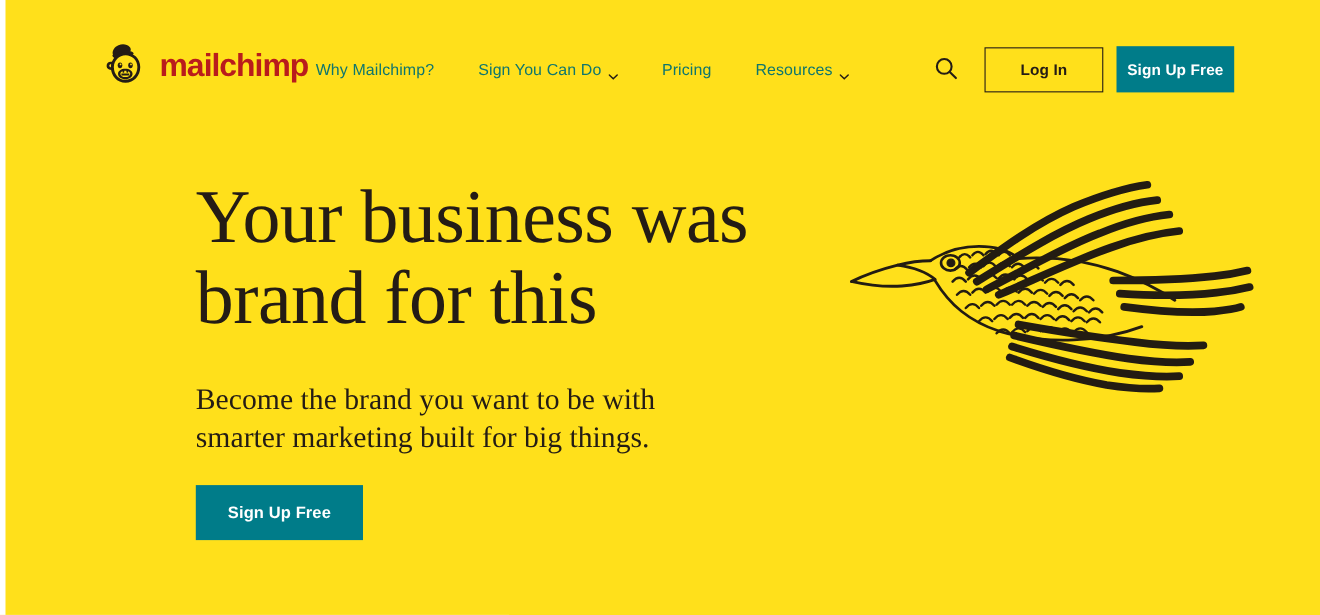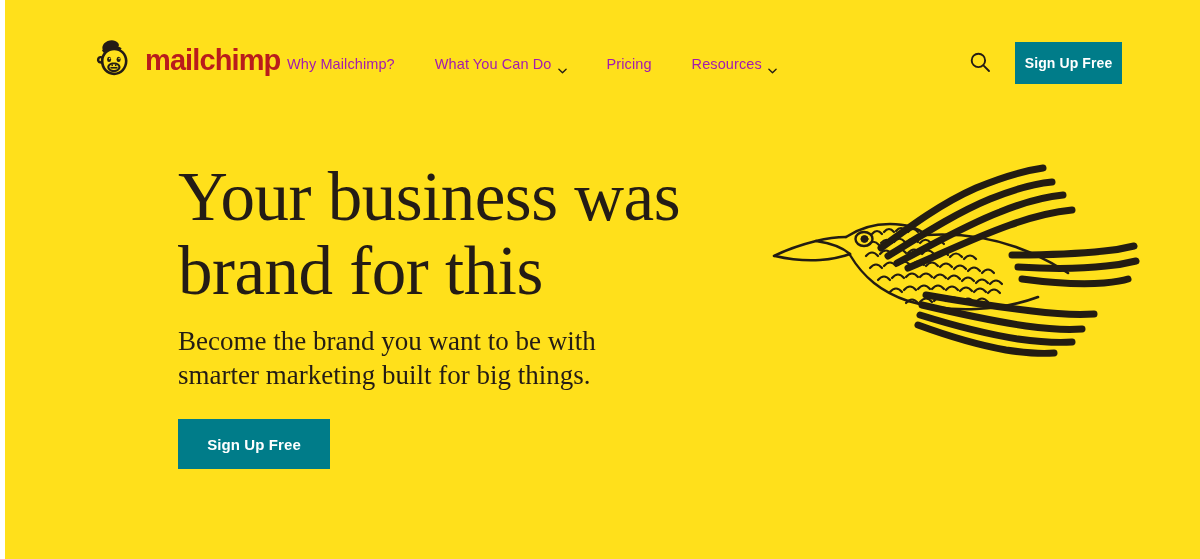--- a/index.html
+++ b/index.html
@@ -29,21 +29,21 @@
     font-size:29px; font-weight:bold; color:#b91c1c;
     letter-spacing:-0.9px; line-height:1;
   }
 
   .nav {
     position:absolute; left:282px; top:56px;
     display:flex; align-items:center; gap:40px;
   }
   .nav-item {
     display:flex; align-items:center; gap:6px;
-    font-size:14.5px; color:#a21caf; cursor:pointer;
+    font-size:14.5px; color:#0f766e; cursor:pointer;
     white-space:nowrap; letter-spacing:0.1px;
   }
   .caret { width:9px; height:6px; display:block; }
 
   .header-right {
     position:absolute; right:78px; top:40px;
     display:flex; align-items:center; gap:12px;
   }
   .search-btn {
     width:46px; height:46px; display:flex;
@@ -66,21 +66,21 @@
   }
 
   
   .hero-copy { position:absolute; left:173px; top:160px; width:570px; }
   .hero-title {
     font-family:"Liberation Serif", serif;
     font-size:69px; line-height:74px; font-weight:normal;
     color:#241C15; letter-spacing:-0.5px;
   }
   .hero-sub {
-    margin-top:16px;
+    margin-top:38px;
     font-family:"Liberation Serif", serif;
     font-size:27px; line-height:34px; color:#241C15;
     max-width:500px;
   }
   .signup-btn-hero {
     margin-top:27px;
     width:152px; height:50px;
     display:flex; align-items:center; justify-content:center;
     background:#007C89; border:none;
     font-size:15px; font-weight:bold; color:#ffffff;
@@ -128,21 +128,21 @@
         </svg>
       </span>
       <span class="brand-word">mailchimp</span>
     </a>
 
     <nav class="nav">
       <div class="nav-item">
         <span>Why Mailchimp?</span>
       </div>
       <div class="nav-item">
-        <span>What You Can Do</span>
+        <span>Sign You Can Do</span>
         <span class="caret">
           <svg viewBox="0 0 10 7" xmlns="http://www.w3.org/2000/svg">
             <path d="M1 1.3 5 5.2 9 1.3" fill="none" stroke="#241C15" stroke-width="1.5" stroke-linecap="round" stroke-linejoin="round"></path>
           </svg>
         </span>
       </div>
       <div class="nav-item">
         <span>Pricing</span>
       </div>
       <div class="nav-item">
@@ -157,20 +157,21 @@
 
     <div class="header-right">
       <button class="search-btn">
         <span>
           <svg width="22" height="22" viewBox="0 0 22 22" xmlns="http://www.w3.org/2000/svg">
             <circle cx="9.4" cy="9.4" r="6.7" fill="none" stroke="#241C15" stroke-width="1.9"></circle>
             <path d="M14.4 14.4 20 20" stroke="#241C15" stroke-width="1.9" stroke-linecap="round"></path>
           </svg>
         </span>
       </button>
+      <button class="login-btn">Log In</button>
       <button class="signup-btn-top">Sign Up Free</button>
     </div>
   </header>
 
   <section class="hero-copy">
     <h1 class="hero-title">
       <span>Your business was</span><br>
       <span>brand for this</span>
     </h1>
     <p class="hero-sub">Become the brand you want to be with smarter marketing built for big things.</p>

